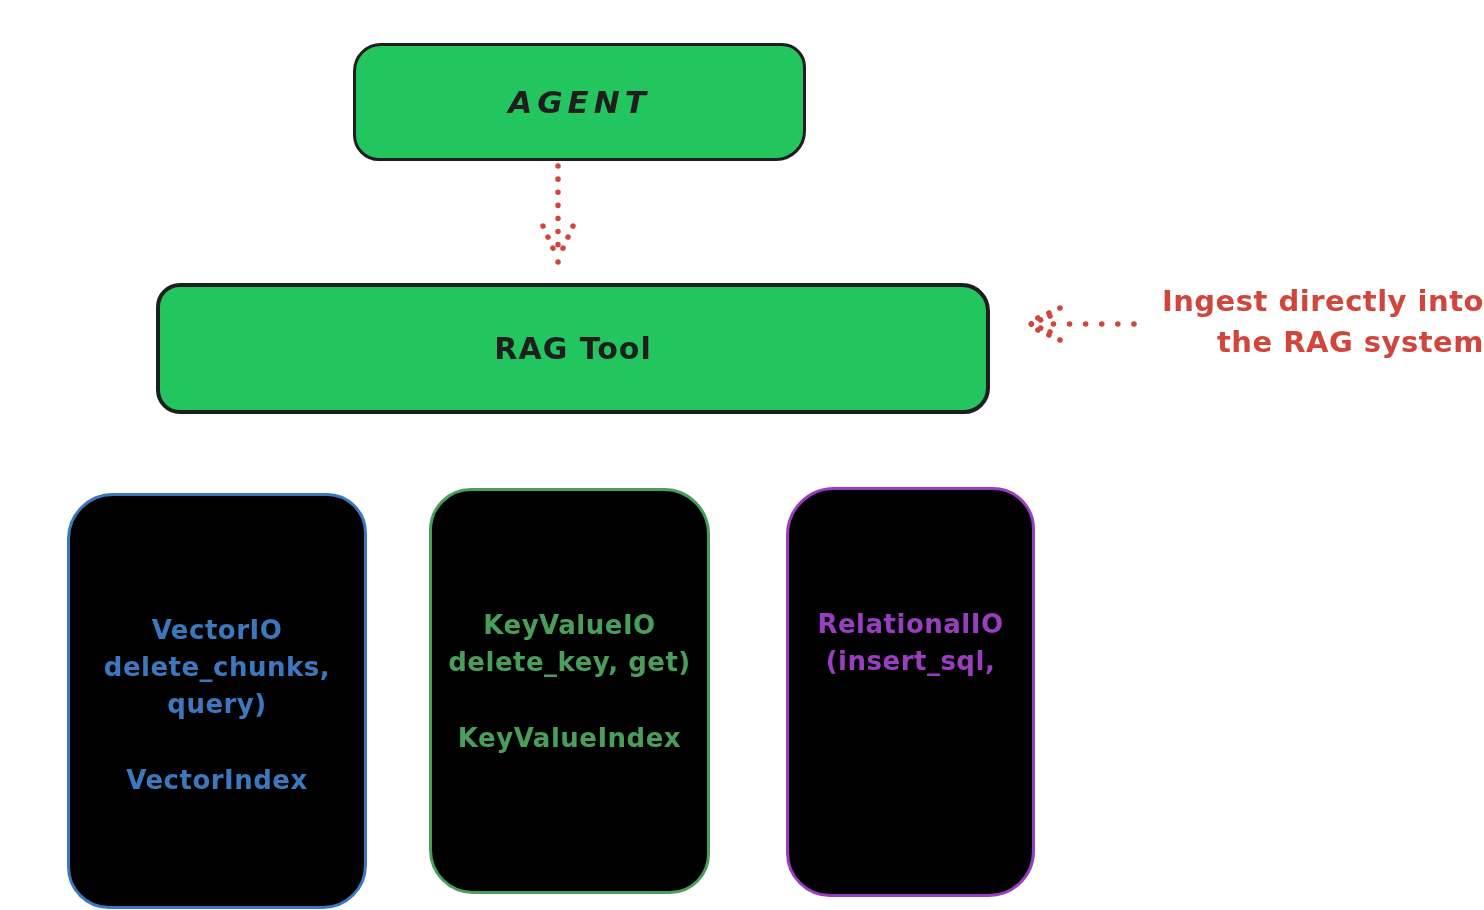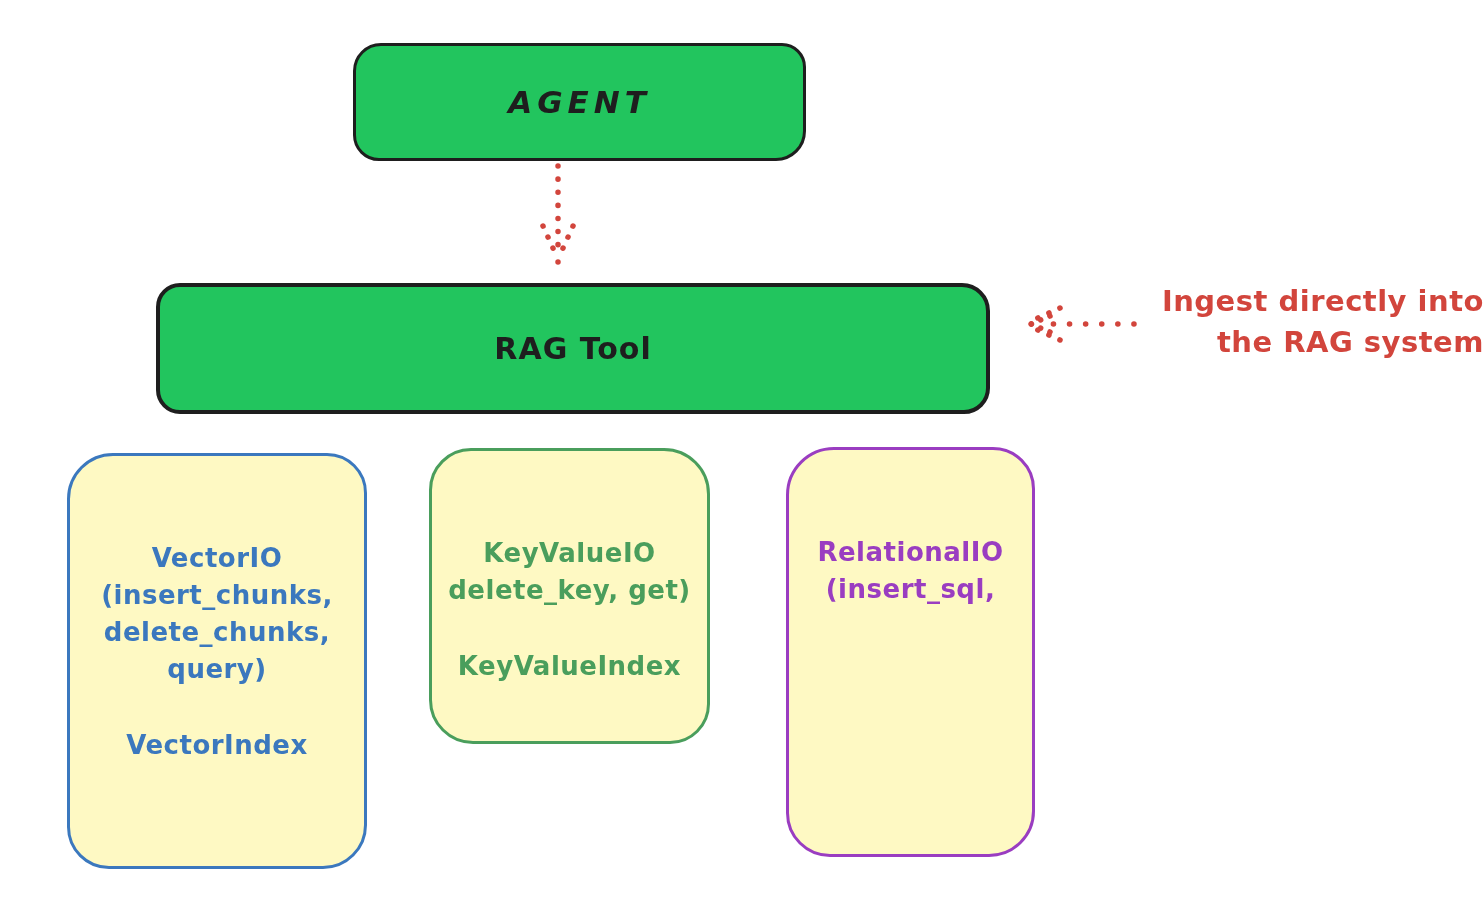--- a/index.html
+++ b/index.html
@@ -47,39 +47,40 @@
   .node--rag .node__label {
     font-size: 30px;
     font-weight: 600;
     letter-spacing: 1px;
   }
   
   .iobox {
     position: absolute;
     border-radius: 44px;
     border: 3.5px solid;
-    background: #fef9c3;
+    background: #000000;
     text-align: center;
     font-weight: 600;
     font-size: 26px;
     line-height: 37px;
     letter-spacing: 0.5px;
     box-sizing: border-box;
-    padding-top: 84px;
+    padding-top: 116px;
+    margin-top: 40px;
   }
   .iobox--vector {
     left: 67px; top: 453px;
     width: 300px; height: 416px;
     color: var(--color-blue);
     border-color: var(--color-blue);
     border-radius: 46px 40px 44px 42px;
   }
   .iobox--keyvalue {
     left: 429px; top: 448px;
-    width: 281px; height: 296px;
+    width: 281px; height: 406px;
     color: var(--color-green);
     border-color: var(--color-green);
     border-radius: 42px 46px 40px 44px;
   }
   .iobox--relational {
     left: 786px; top: 447px;
     width: 249px; height: 410px;
     color: var(--color-purple);
     border-color: var(--color-purple);
     border-radius: 48px 42px 46px 44px;
@@ -139,21 +140,20 @@
     <line x1="34" y1="31" x2="15" y2="23" stroke-dasharray="0.1 10"></line>
   </svg>
 
   <div class="annotation">
     <div>Ingest directly into</div>
     <div>the RAG system</div>
   </div>
 
   <div class="iobox iobox--vector">
     <div>VectorIO</div>
-    <div>(insert_chunks,</div>
     <div>delete_chunks,</div>
     <div>query)</div>
     <div class="iobox__index">VectorIndex</div>
   </div>
 
   <div class="iobox iobox--keyvalue">
     <div>KeyValueIO</div>
     <div>delete_key, get)</div>
     <div class="iobox__index">KeyValueIndex</div>
   </div>

